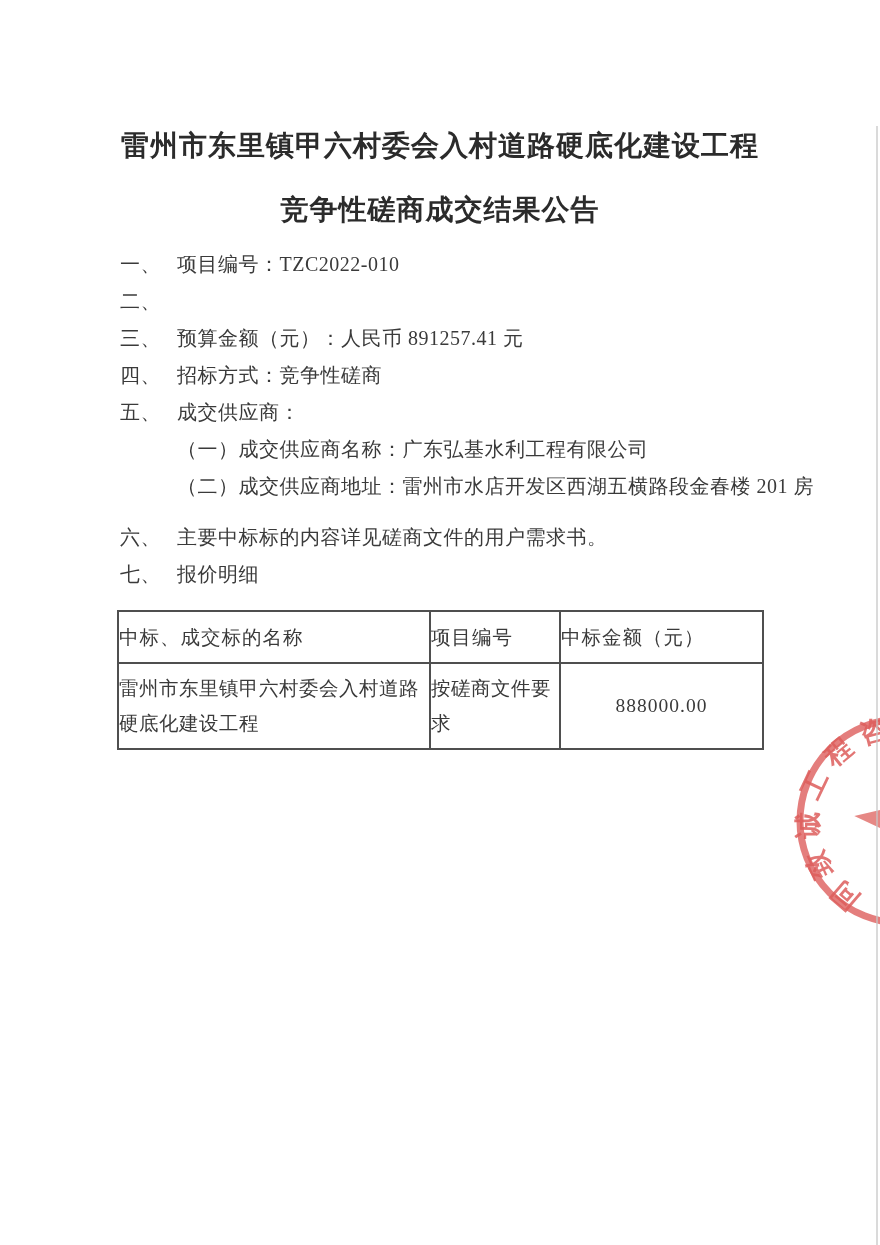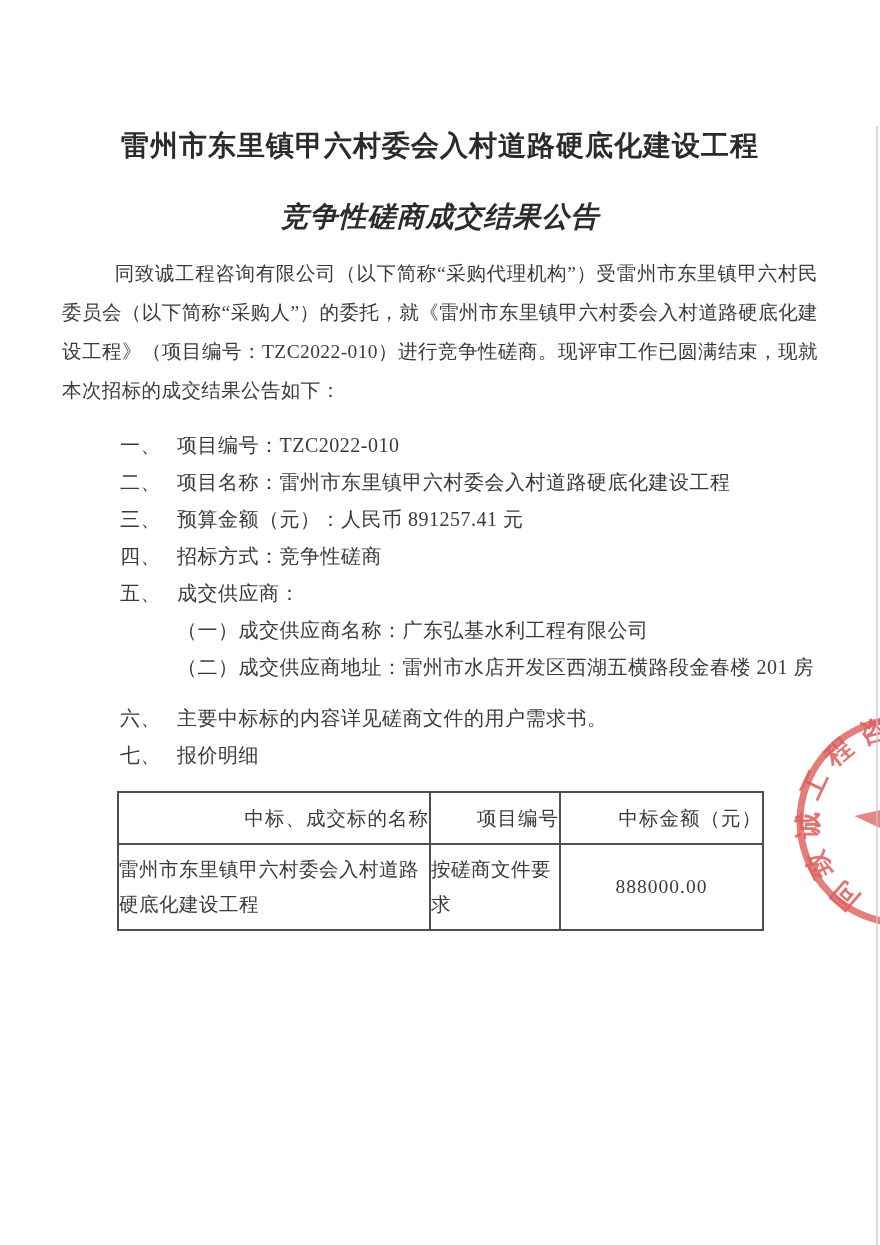--- a/index.html
+++ b/index.html
@@ -15,21 +15,21 @@
   .doc{padding:0 62px;}
   .title{
     text-align:center;
     font-size:28px;
     font-weight:bold;
     letter-spacing:1px;
     color:#2b2b2b;
     line-height:39px;
   }
   .title-1{margin-top:126px;}
-  .title-2{margin-top:32px;font-style:italic;}
+  .title-2{margin-top:25px;}
   .intro{
     margin-top:18px;
     font-size:19.5px;
     letter-spacing:0.4px;
     line-height:39px;
     text-align:justify;
     text-indent:2.7em;
     color:#3a3a3a;
   }
   .list{
@@ -54,21 +54,21 @@
     table-layout:fixed;
     font-size:19.5px;
     color:#3a3a3a;
   }
   table.quote td{
     border:2px solid #4f4f4f;
     padding:0;
   }
   td.hdr{
     height:50px;
-    text-align:right;
+    text-align:left;
     vertical-align:middle;
     letter-spacing:1px;
   }
   td.body-name{
     height:84px;
     vertical-align:middle;
     text-align:left;
     padding:4px 8px 4px 13px;
     line-height:35px;
     letter-spacing:0.5px;
@@ -101,30 +101,28 @@
 </style>
 </head>
 <body>
 
 <div class="page">
   <div class="doc">
 
     <div class="title title-1">雷州市东里镇甲六村委会入村道路硬底化建设工程</div>
     <div class="title title-2">竞争性磋商成交结果公告</div>
 
-    <p class="intro">同致诚工程咨询有限公司（以下简称“采购代理机构”）受雷州市东里镇甲六村民委员会（以下简称“采购人”）的委托，就《雷州市东里镇甲六村委会入村道路硬底化建设工程》（项目编号：TZC2022-010）进行竞争性磋商。现评审工作已圆满结束，现就本次招标的成交结果公告如下：</p>
 
     <div class="list">
       <div class="li">
         <span class="marker">一、</span>
         <span>项目编号：TZC2022-010</span>
       </div>
       <div class="li">
         <span class="marker">二、</span>
-        <span>项目名称：雷州市东里镇甲六村委会入村道路硬底化建设工程</span>
       </div>
       <div class="li">
         <span class="marker">三、</span>
         <span>预算金额（元）：人民币 891257.41 元</span>
       </div>
       <div class="li">
         <span class="marker">四、</span>
         <span>招标方式：竞争性磋商</span>
       </div>
       <div class="li">

